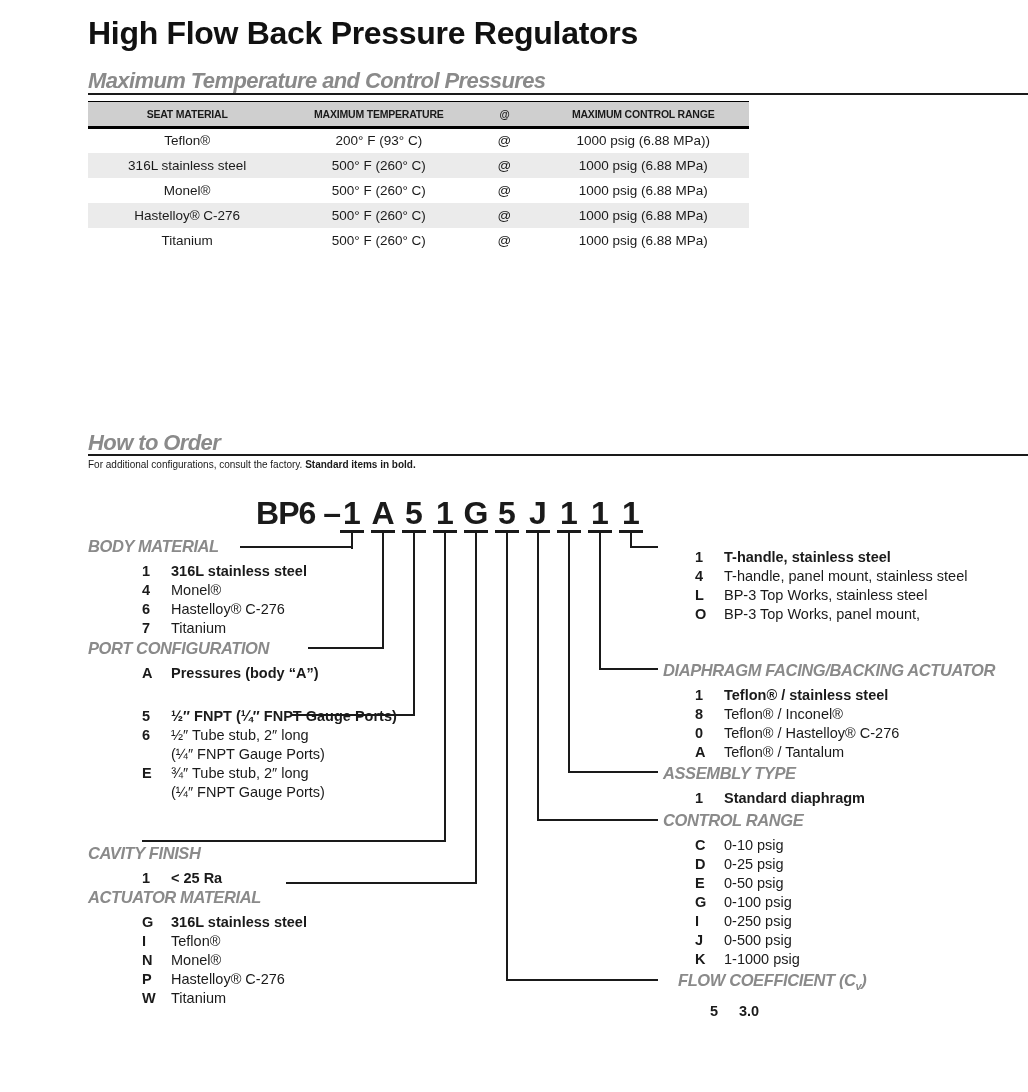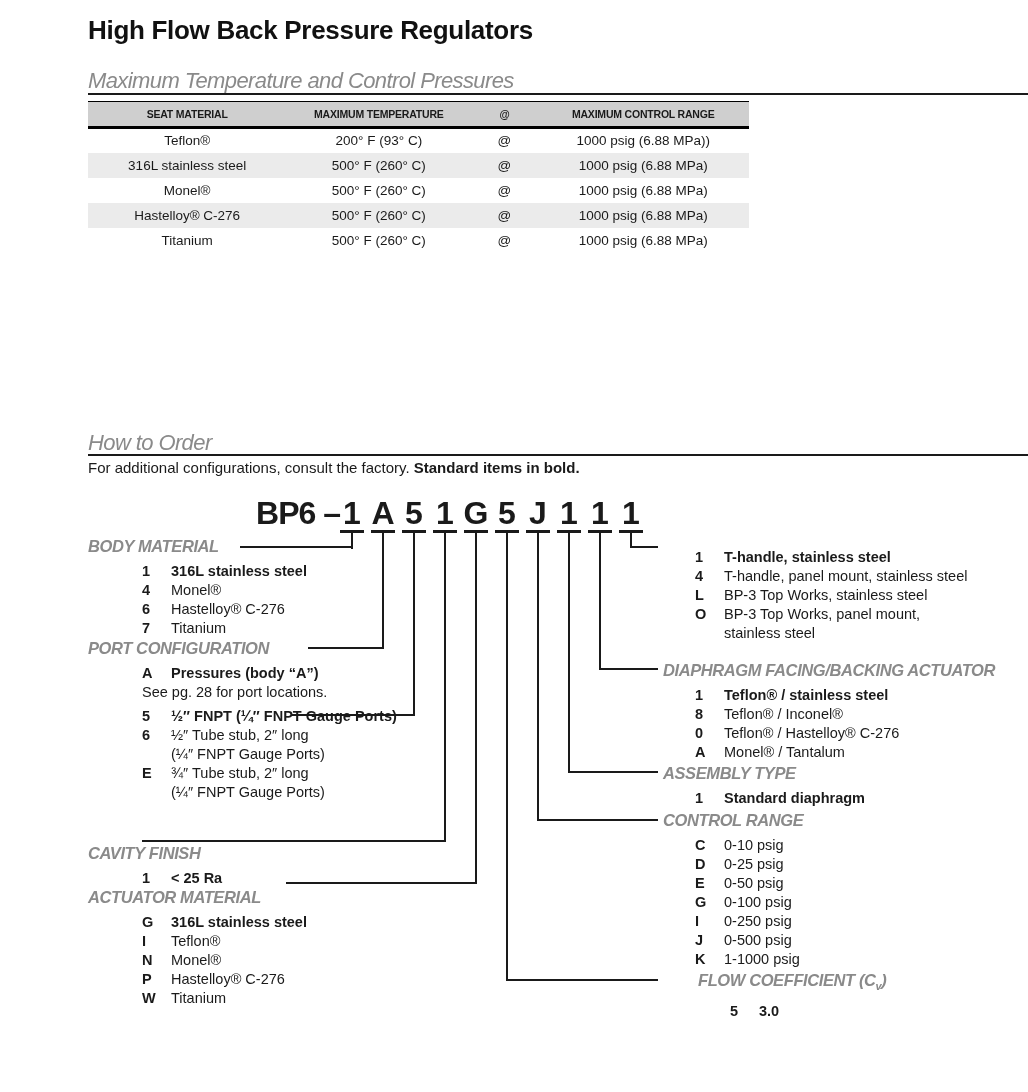--- a/index.html
+++ b/index.html
@@ -1,31 +1,31 @@
 <!DOCTYPE html>
 <html><head>
 <meta charset="utf-8">
 <style>
   * { margin:0; padding:0; box-sizing:border-box; }
   body { background:#ffffff; font-family:"Liberation Sans", sans-serif; color:#1a1a1a; }
   .page { position:relative; width:1028px; height:1092px; background:#fff; overflow:hidden; }
 
-  .page-title { position:absolute; left:88px; top:15px; font-size:26px; font-weight:800; letter-spacing:-0.3px; color:#111; }
-
-  .big-heading { position:absolute; left:88px; font-size:22px; font-weight:normal; font-style:italic; color:#8a8a8a; letter-spacing:-0.6px; }
+  .page-title { position:absolute; left:88px; top:15px; font-size:32px; font-weight:800; letter-spacing:-0.3px; color:#111; }
+
+  .big-heading { position:absolute; left:88px; font-size:22px; font-weight:bold; font-style:italic; color:#8a8a8a; letter-spacing:-0.6px; }
   .big-rule { position:absolute; left:88px; width:940px; height:2px; background:#1a1a1a; }
 
   
   .temp-table-wrap { position:absolute; left:88px; top:101px; width:661px; }
   table.temp-table { width:661px; border-collapse:collapse; border-top:1.5px solid #000; }
   table.temp-table th { background:#cfcfcf; font-size:10.5px; font-weight:bold; letter-spacing:-0.2px; padding:6px 2px; border-bottom:3px solid #000; text-align:center; }
   table.temp-table td { font-size:13.5px; text-align:center; height:25px; padding:0 4px; }
   table.temp-table tbody tr:nth-child(even) { background:#ebebeb; }
 
-  .order-note { position:absolute; left:88px; top:459px; font-size:15px; color:#1a1a1a; }
+  .order-note { position:absolute; left:88px; top:459px; font-size:10px; color:#1a1a1a; }
   .order-note b { font-weight:bold; }
 
   
   .code-prefix { position:absolute; left:238px; top:497px; width:102px; text-align:right; font-size:32px; font-weight:bold; line-height:32px; letter-spacing:-1px; }
   .code-char { position:absolute; top:497px; width:30px; text-align:center; font-size:32px; font-weight:bold; line-height:32px; }
   .code-underline { position:absolute; height:2.5px; background:#1a1a1a; }
   .conn { position:absolute; background:#1a1a1a; }
 
   
   .order-section { position:absolute; white-space:nowrap; }
@@ -162,21 +162,20 @@
           <span class="c">7</span>
           <span class="l">Titanium</span>
         </div>
       </div>
       <div class="order-section" style="left: 88px; top: 640px;">
         <div class="sec-ttl">PORT CONFIGURATION</div>
         <div class="order-item bold" style="padding-left: 54px;">
           <span class="c">A</span>
           <span class="l">Pressures (body “A”)</span>
         </div>
-        <div class="sec-note" style="padding-left: 54px;">See pg. 28 for port locations.</div>
       </div>
       <div class="order-section" style="left: 88px; top: 707px;">
         <div class="order-item bold" style="padding-left: 54px;">
           <span class="c">5</span>
           <span class="l">½″ FNPT (¼″ FNPT Gauge Ports)</span>
         </div>
         <div class="order-item" style="padding-left: 54px;">
           <span class="c">6</span>
           <span class="l">½″ Tube stub, 2″ long</span>
         </div>
@@ -232,43 +231,39 @@
           <span class="c">4</span>
           <span class="l">T-handle, panel mount, stainless steel</span>
         </div>
         <div class="order-item" style="padding-left: 32px;">
           <span class="c">L</span>
           <span class="l">BP-3 Top Works, stainless steel</span>
         </div>
         <div class="order-item" style="padding-left: 32px;">
           <span class="c">O</span>
           <span class="l">BP-3 Top Works, panel mount,</span>
-        </div>
-        <div class="order-item" style="padding-left: 32px;">
-          <span class="c"></span>
-          <span class="l">stainless steel</span>
         </div>
       </div>
       <div class="order-section" style="left: 663px; top: 662px;">
         <div class="sec-ttl">DIAPHRAGM FACING/BACKING ACTUATOR</div>
         <div class="order-item bold" style="padding-left: 32px;">
           <span class="c">1</span>
           <span class="l">Teflon® / stainless steel</span>
         </div>
         <div class="order-item" style="padding-left: 32px;">
           <span class="c">8</span>
           <span class="l">Teflon® / Inconel®</span>
         </div>
         <div class="order-item" style="padding-left: 32px;">
           <span class="c">0</span>
           <span class="l">Teflon® / Hastelloy® C-276</span>
         </div>
         <div class="order-item" style="padding-left: 32px;">
           <span class="c">A</span>
-          <span class="l">Monel® / Tantalum</span>
+          <span class="l">Teflon® / Tantalum</span>
         </div>
       </div>
       <div class="order-section" style="left: 663px; top: 765px;">
         <div class="sec-ttl">ASSEMBLY TYPE</div>
         <div class="order-item bold" style="padding-left: 32px;">
           <span class="c">1</span>
           <span class="l">Standard diaphragm</span>
         </div>
       </div>
       <div class="order-section" style="left: 663px; top: 812px;">
@@ -295,21 +290,21 @@
         </div>
         <div class="order-item" style="padding-left: 32px;">
           <span class="c">J</span>
           <span class="l">0-500 psig</span>
         </div>
         <div class="order-item" style="padding-left: 32px;">
           <span class="c">K</span>
           <span class="l">1-1000 psig</span>
         </div>
       </div>
-      <div class="order-section" style="left: 698px; top: 972px;">
+      <div class="order-section" style="left: 678px; top: 972px;">
         <div class="sec-ttl">FLOW COEFFICIENT (C<sub>v</sub>)</div>
         <div class="order-item bold" style="padding-left: 32px;">
           <span class="c">5</span>
           <span class="l">3.0</span>
         </div>
       </div>
     </div>
 </div>
 
 </body></html>

